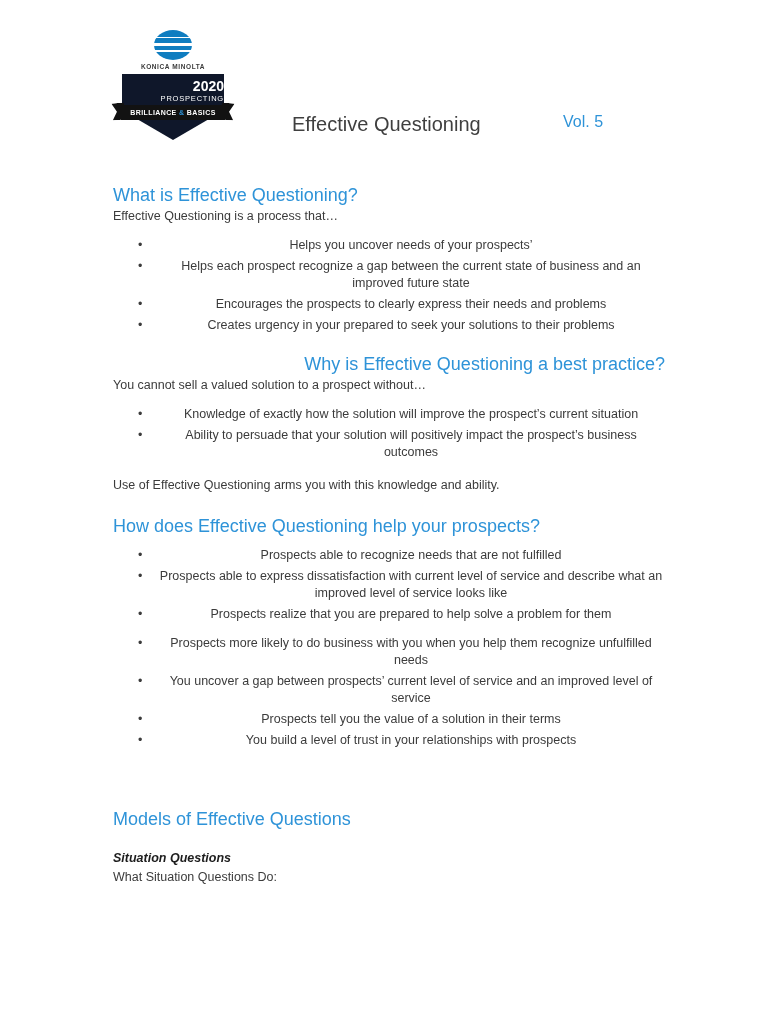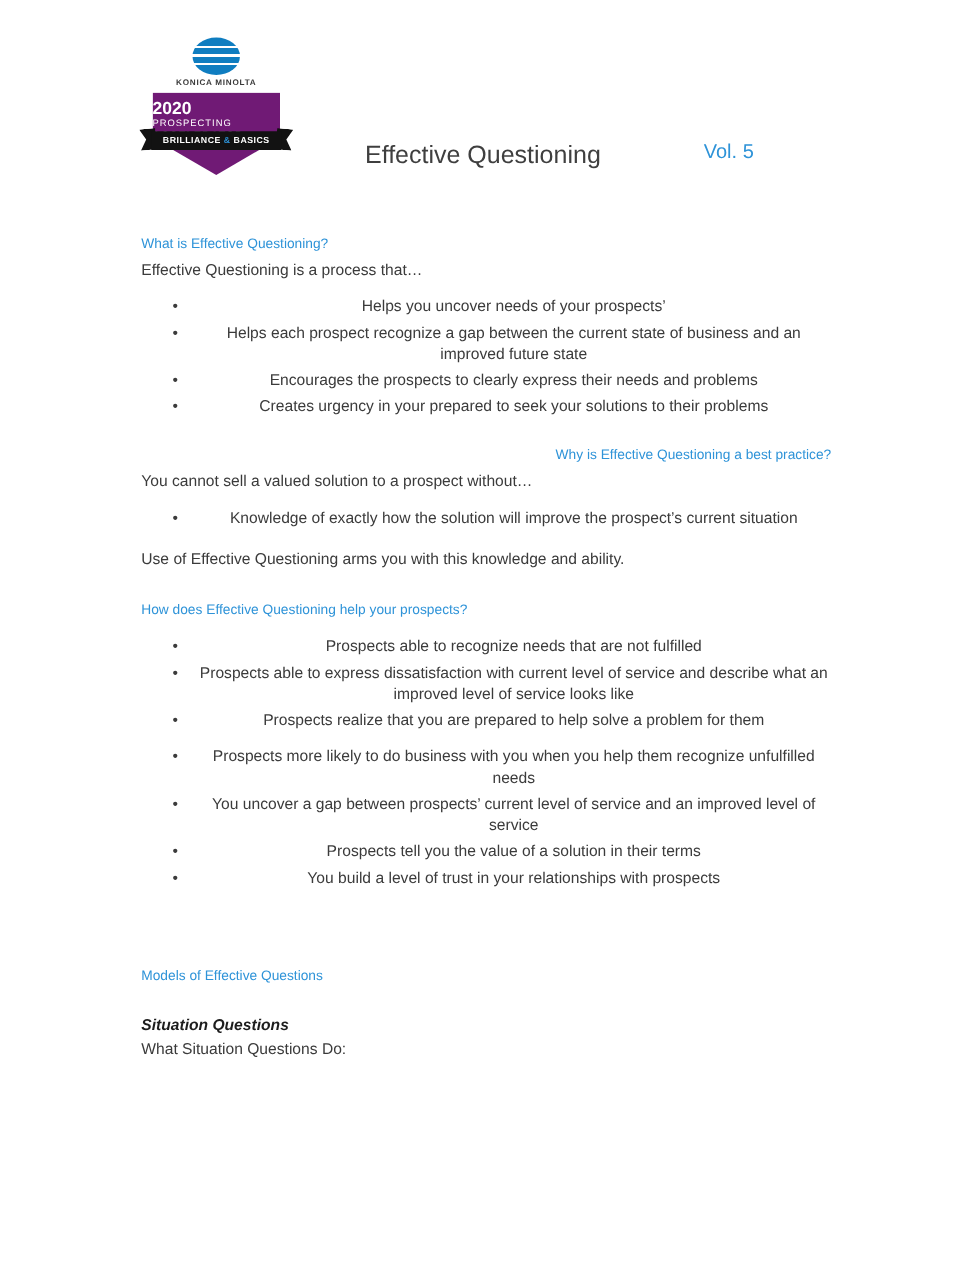--- a/index.html
+++ b/index.html
@@ -19,21 +19,21 @@
       #0f7dc0 28% 44%, #ffffff 44% 52%,
       #0f7dc0 52% 68%, #ffffff 68% 74%,
       #0f7dc0 74% 100%);
   }
   .brand{
     margin-top:3px;text-align:center;font-size:6.5px;letter-spacing:.6px;
     color:#3a3a3a;white-space:nowrap;font-weight:700;
   }
   .shield{
     position:relative;width:102px;height:66px;margin:4px auto 0;
-    background:#701a75;text-align:left;color:#fff;
+    background:#0f172a;text-align:right;color:#fff;
     clip-path:polygon(0 0,100% 0,100% 55%,50% 100%,0 55%);
   }
   .shield .year{font-size:14px;font-weight:700;line-height:15px;padding-top:5px;}
   .shield .prog1{font-size:7.5px;letter-spacing:.8px;line-height:9px;}
   .shield .prog2{font-size:8.5px;font-weight:700;letter-spacing:.8px;line-height:10px;}
   .ribbon-bar{
     position:absolute;left:9px;right:9px;top:75px;height:15px;background:#121212;
     color:#fff;font-size:7px;font-weight:700;letter-spacing:.4px;
     line-height:15px;text-align:center;white-space:nowrap;z-index:3;
   }
@@ -44,21 +44,21 @@
 
   
   .doc-title{position:absolute;left:292px;top:113px;font-size:20px;color:#3f3f3f;}
   .doc-vol{position:absolute;left:563px;top:113px;font-size:16px;color:#2e93d8;}
 
   
   .content{
     position:absolute;left:113px;top:187px;width:552px;
     font-size:12.5px;color:#3b3b3b;line-height:17px;
   }
-  .sec-heading{color:#2e93d8;font-weight:400;margin:0;font-size:11px;line-height:17px;}
+  .sec-heading{color:#2e93d8;font-weight:400;margin:0;font-size:18px;line-height:17px;}
   .para{margin:4px 0 0 0;}
   ul.bullets{margin:12px 0 0 0;padding:0 0 0 44px;list-style:none;}
   ul.bullets li{position:relative;margin:0 0 4px 0;text-align:center;}
   ul.bullets li::before{content:"\2022";position:absolute;left:-19px;top:0;}
   .mt-h2{margin-top:22px;text-align:right;}
   .mt-ul2{margin-top:12px;}
   .outro{margin-top:16px;}
   .mt-h3{margin-top:24px;}
   .mt-ul3{margin-top:5px;}
   .mt-h4{margin-top:32px;}
@@ -96,20 +96,21 @@
       <li>Helps you uncover needs of your prospects’</li>
       <li>Helps each prospect recognize a gap between the current state of business and an improved future state</li>
       <li>Encourages the prospects to clearly express their needs and problems</li>
       <li>Creates urgency in your prepared to seek your solutions to their problems</li>
     </ul>
 
     <p class="sec-heading mt-h2">Why is Effective Questioning a best practice?</p>
     <p class="para">You cannot sell a valued solution to a prospect without…</p>
     <ul class="bullets mt-ul2">
       <li>Knowledge of exactly how the solution will improve the prospect’s current situation</li>
+      <li>Ability to persuade that your solution will positively impact the prospect’s business outcomes</li>
     </ul>
     <p class="para outro">Use of Effective Questioning arms you with this knowledge and ability.</p>
 
     <p class="sec-heading mt-h3">How does Effective Questioning help your prospects?</p>
     <ul class="bullets mt-ul3">
       <li>Prospects able to recognize needs that are not fulfilled</li>
       <li>Prospects able to express dissatisfaction with current level of service and describe what an improved level of service looks like</li>
       <li>Prospects realize that you are prepared to help solve a problem for them</li>
     </ul>
 

